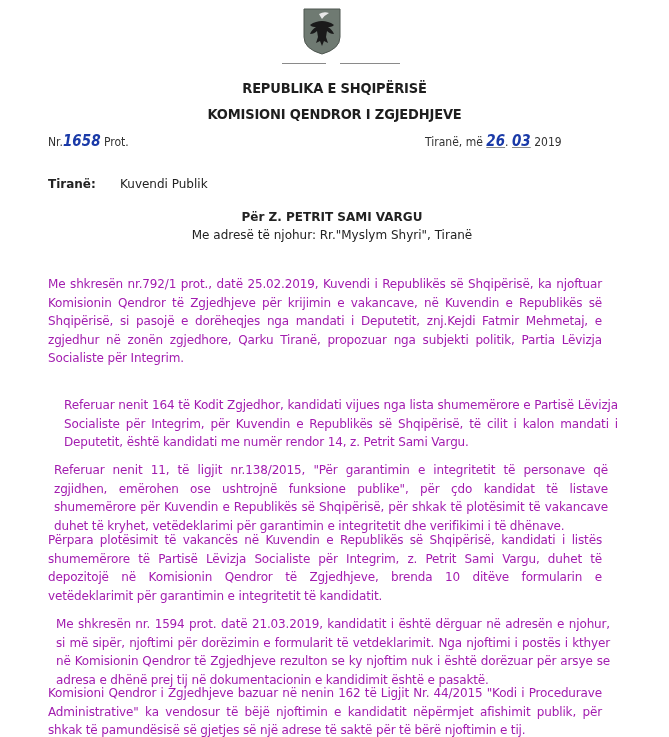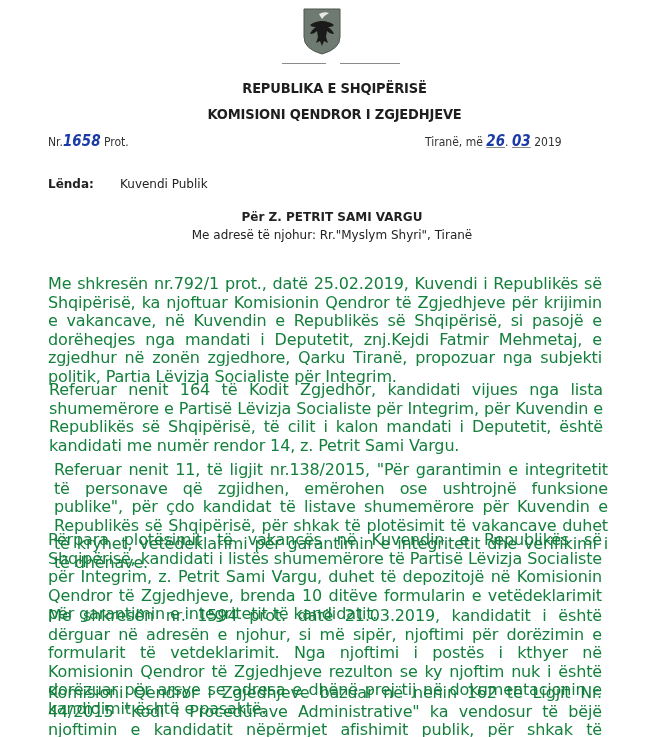--- a/index.html
+++ b/index.html
@@ -24,22 +24,22 @@
   .ref.right { left:425px; }
   .hand { font-family:"DejaVu Sans", sans-serif; color:#1a3aa8; font-size:15px; font-style:italic; font-weight:bold; }
   .hand.u { text-decoration:underline; text-decoration-color:#888; }
   .subject { position:absolute; top:177px; font-size:12px; }
   .subject .k { position:absolute; left:48px; font-weight:bold; }
   .subject .v { position:absolute; left:120px; white-space:nowrap; }
   .addr { position:absolute; left:0; width:664px; text-align:center; font-size:12px; }
   .addr.name { top:210px; font-weight:bold; }
   .addr.line { top:228px; }
   .para {
-    position:absolute; left:48px; width:554px; font-size:16px; line-height:18.5px;
-    text-align:justify; color:#15803d; letter-spacing:-0.15px;
+    position:absolute; left:48px; width:554px; font-size:12px; line-height:18.5px;
+    text-align:justify; color:#a21caf; letter-spacing:-0.15px;
   }
   .p1 { top:275px; }
   .p2 { top:380px; }
   .p3 { top:455px; }
   .p4 { top:531px; }
   .p5 { top:607px; }
   .p6 { top:684px; }
 </style>
 </head>
 <body>
@@ -62,25 +62,25 @@
 </div>
 
 <div class="ref right">
   <span>Tiranë, më</span>
   <span class="hand u">26</span><span>.</span>
   <span class="hand u">03</span>
   <span>2019</span>
 </div>
 
 <div class="subject">
-  <span class="k">Lënda:</span>
+  <span class="k">Tiranë:</span>
   <span class="v">Kuvendi Publik</span>
 </div>
 
 <div class="addr name">Për Z. PETRIT SAMI VARGU</div>
 <div class="addr line">Me adresë të njohur: Rr."Myslym Shyri", Tiranë</div>
 
 <p class="para p1" style="margin:0">Me shkresën nr.792/1 prot., datë 25.02.2019, Kuvendi i Republikës së Shqipërisë, ka njoftuar Komisionin Qendror të Zgjedhjeve për krijimin e vakancave, në Kuvendin e Republikës së Shqipërisë, si pasojë e dorëheqjes nga mandati i Deputetit,  znj.Kejdi Fatmir Mehmetaj, e zgjedhur në zonën zgjedhore, Qarku Tiranë, propozuar nga subjekti politik, Partia Lëvizja Socialiste për Integrim.</p>
-<p class="para p2" style="margin:1px">Referuar nenit 164 të Kodit Zgjedhor, kandidati vijues nga lista shumemërore e Partisë Lëvizja Socialiste për Integrim, për Kuvendin e Republikës së Shqipërisë, të cilit i kalon mandati i Deputetit, është kandidati me numër rendor 14, z. Petrit Sami Vargu.</p>
+<p class="para p2" style="margin:16px">Referuar nenit 164 të Kodit Zgjedhor, kandidati vijues nga lista shumemërore e Partisë Lëvizja Socialiste për Integrim, për Kuvendin e Republikës së Shqipërisë, të cilit i kalon mandati i Deputetit, është kandidati me numër rendor 14, z. Petrit Sami Vargu.</p>
 <p class="para p3" style="margin:6px">Referuar nenit 11, të ligjit nr.138/2015, "Për garantimin e integritetit të personave që zgjidhen, emërohen ose ushtrojnë funksione publike", për çdo kandidat të listave shumemërore për Kuvendin e Republikës së Shqipërisë, për shkak të plotësimit të vakancave duhet të kryhet, vetëdeklarimi për garantimin e integritetit dhe verifikimi i të dhënave.</p>
 <p class="para p4" style="margin:0">Përpara plotësimit të vakancës në Kuvendin e Republikës së Shqipërisë, kandidati i listës shumemërore të Partisë Lëvizja Socialiste për Integrim, z. Petrit Sami Vargu, duhet të depozitojë në Komisionin Qendror të Zgjedhjeve, brenda 10 ditëve formularin e vetëdeklarimit për garantimin e integritetit të kandidatit.</p>
-<p class="para p5" style="margin:0">Me shkresën nr. 1594 prot. datë 21.03.2019, kandidatit i është dërguar në adresën e njohur, si më sipër, njoftimi për dorëzimin e formularit të vetdeklarimit. Nga njoftimi i postës i kthyer në Komisionin Qendror të Zgjedhjeve rezulton se ky njoftim nuk i është dorëzuar për arsye se adresa e dhënë prej tij në dokumentacionin e kandidimit është e pasaktë.</p>
+<p class="para p5" style="margin:8px">Me shkresën nr. 1594 prot. datë 21.03.2019, kandidatit i është dërguar në adresën e njohur, si më sipër, njoftimi për dorëzimin e formularit të vetdeklarimit. Nga njoftimi i postës i kthyer në Komisionin Qendror të Zgjedhjeve rezulton se ky njoftim nuk i është dorëzuar për arsye se adresa e dhënë prej tij në dokumentacionin e kandidimit është e pasaktë.</p>
 <p class="para p6" style="margin:0">Komisioni Qendror i Zgjedhjeve bazuar në nenin 162 të Ligjit Nr. 44/2015 "Kodi i Procedurave Administrative" ka vendosur të bëjë njoftimin e kandidatit nëpërmjet afishimit publik, për shkak të pamundësisë së gjetjes së një adrese të saktë për të bërë njoftimin e tij.</p>
 
 </body></html>

